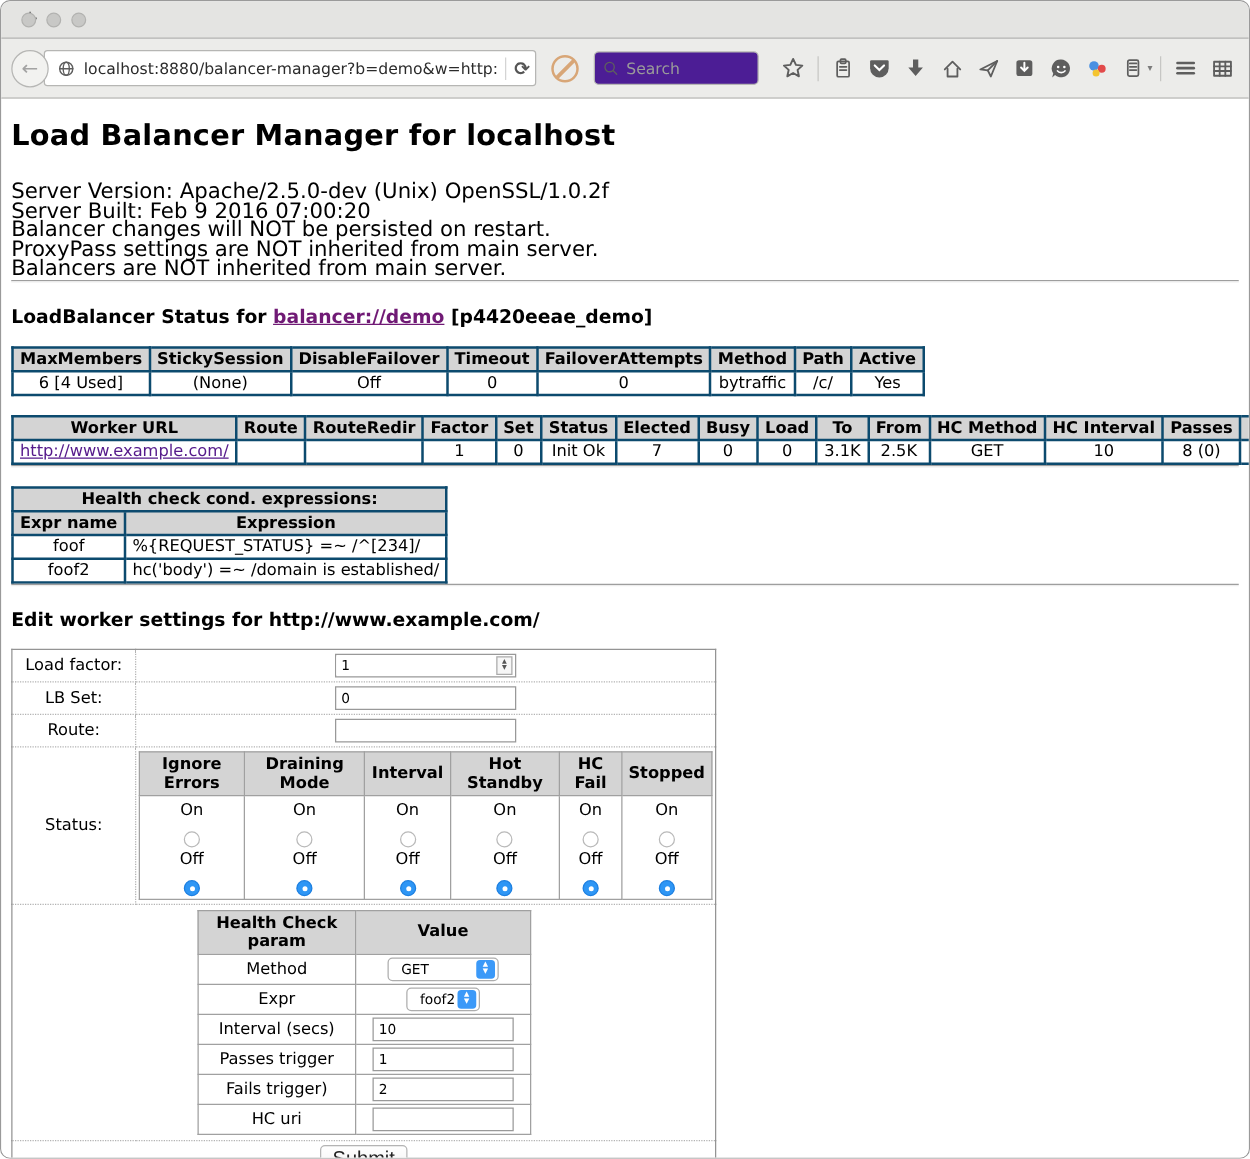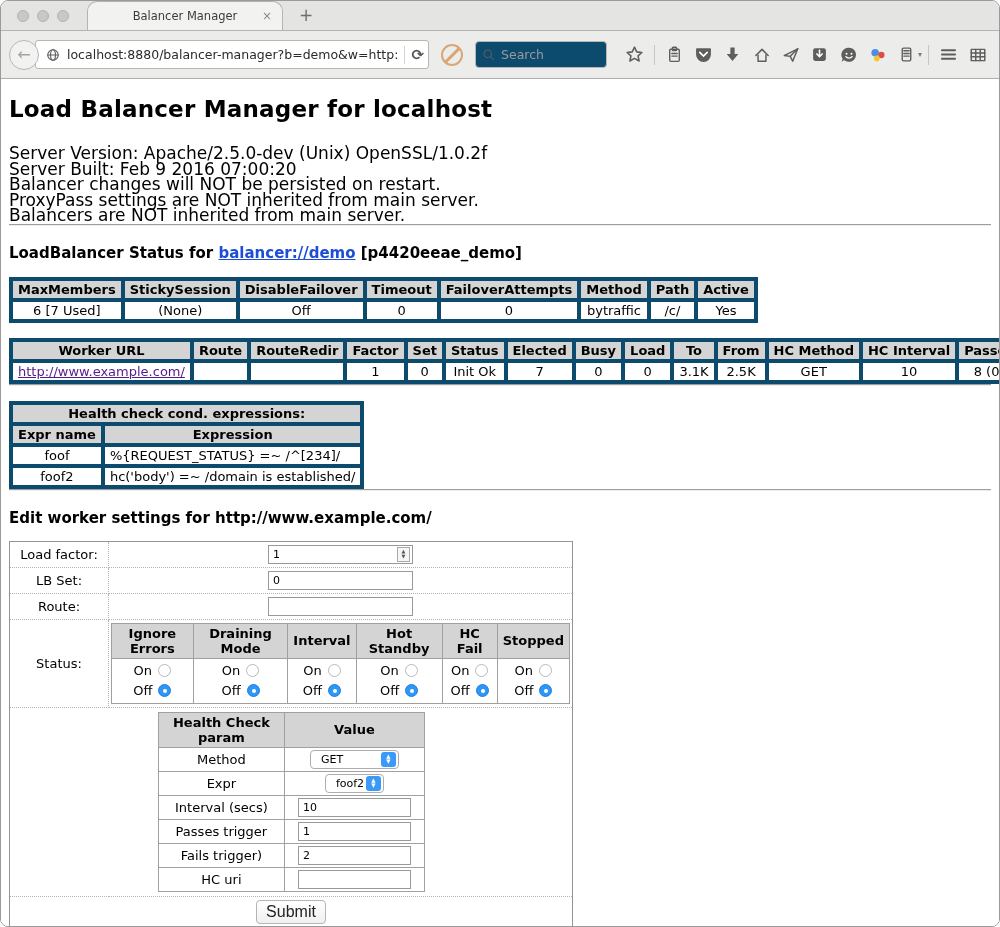--- a/index.html
+++ b/index.html
@@ -17,40 +17,40 @@
   .newtab { margin-left:16px; margin-bottom:5px; font-size:17px; color:#6e6e6e; }
 
   .navbar { height:48px; background:#ececea; border-bottom:1px solid #aeaeac; display:flex; align-items:center; padding:0 8px; }
   .backbtn { width:30px; height:30px; border-radius:50%; border:1px solid #b6b6b4; background:#f2f2f0; color:#a3a3a3; font-size:16px; display:flex; align-items:center; justify-content:center; margin-right:-4px; z-index:2; }
   .urlbar { width:394px; height:29px; background:#fff; border:1px solid #b6b6b4; border-radius:3px; display:flex; align-items:center; padding:0 4px 0 10px; }
   .urltext { font-size:12.5px; color:#2b2b2b; white-space:nowrap; overflow:hidden; flex:1; margin-left:7px; }
   .urlsep { width:1px; height:18px; background:#d4d4d4; margin:0 6px; }
   .reload { font-size:15px; color:#555; font-weight:bold; }
   .blockicon { width:22px; height:22px; border-radius:50%; border:2px solid #d59a63; position:relative; margin:0 12px; opacity:.85; }
   .blockicon::after { content:""; position:absolute; left:-1px; top:8px; width:20px; height:2.5px; background:#d59a63; transform:rotate(-45deg); }
-  .searchbar { width:132px; height:27px; background:#0c4a6e; border:1px solid #b6b6b4; border-radius:4px; display:flex; align-items:center; padding:0 6px; }
+  .searchbar { width:132px; height:27px; background:#4c1d95; border:1px solid #b6b6b4; border-radius:4px; display:flex; align-items:center; padding:0 6px; }
   .searchbar .ph { font-size:12.5px; color:#9a9a9a; margin-left:6px; }
   .tbicons { display:flex; align-items:center; margin-left:14px; gap:2px; }
   .tbicon { width:27px; height:27px; display:flex; align-items:center; justify-content:center; }
   .tbsep { width:1px; height:20px; background:#c6c6c4; margin:0 4px; }
   .caret { font-size:8px; color:#7c7c7c; margin-left:-4px; }
   svg.ic { stroke:#5e5e5e; fill:none; stroke-width:1.3; stroke-linecap:round; stroke-linejoin:round; }
   svg.icf { fill:#5e5e5e; stroke:none; }
 
   
   .content { background:#fff; padding:0 8px; color:#000; }
   h1.pagetitle { font-size:23px; font-weight:bold; padding-top:17px; letter-spacing:.2px; }
   .info { margin-top:24px; font-size:17px; line-height:15.5px; }
   hr.rule { border:none; border-top:1px solid #9e9e9e; border-bottom:1px solid #ededed; margin:0; }
   .hr1 { margin-top:8px; } .hr2 { margin-top:5px; } .hr3 { margin-top:4px; }
   h3.section { font-size:15px; font-weight:bold; margin-top:18px; }
-  h3.section a { color:#1d4ed8; }
+  h3.section a { color:#701a75; }
 
   table.data { border-collapse:collapse; font-size:13px; margin-top:15px; }
-  table.data th, table.data td { border:4px solid #0c4a6e; padding:1px 5px; text-align:center; white-space:nowrap; }
+  table.data th, table.data td { border:2px solid #0c4a6e; padding:1px 5px; text-align:center; white-space:nowrap; }
   table.data th { background:#d4d4d4; font-weight:bold; }
   table.data a { color:#551a8b; }
   .lbtable { width:616px; }
   .workertable { width:984px; margin-top:14px; }
   .exprtable { margin-top:3px; }
   .exprtable td.expr { text-align:left; }
 
   
   table.formtable { border-collapse:collapse; width:564px; margin-top:14px; font-size:13px; border:1px solid #949494; }
   table.formtable > tbody > tr > td { border:1px dotted #b3b3b3; padding:3px 2px; text-align:center; vertical-align:middle; }
@@ -60,44 +60,40 @@
   .numwrap input { border:none; outline:none; flex:1; font-size:11px; font-family:"DejaVu Sans",sans-serif; padding:1px 4px; min-width:0; }
   .spinner { width:13px; height:15px; border:1px solid #aaa; background:#f6f6f6; display:flex; flex-direction:column; align-items:center; justify-content:center; font-size:5px; color:#555; line-height:5px; }
 
   table.nested { border-collapse:collapse; font-size:13px;padding-left:30px; }
   table.nested th, table.nested td { border:1px solid #a0a0a0; padding:2px 5px; text-align:center; }
   table.nested th { background:#d4d4d4; }
   .statustable { width:459px; }
   .radio { display:inline-block; width:13px; height:13px; border-radius:50%; background:#fff; border:1px solid #b9b9b9; vertical-align:middle; position:relative; }
   .radio.checked { background:#2e96f5; border-color:#1d7fe0; }
   .radio.checked::after { content:""; position:absolute; left:4px; top:4px; width:4px; height:4px; border-radius:50%; background:#fff; }
-  .radrow { display:flex; align-items:center; justify-content:center; gap:6px; line-height:20px; }
+  .radrow { display:flex; align-items:center; justify-content:center; gap:6px; line-height:20px;flex-direction:column; }
 
   .hctable { width:267px; margin:1px auto; }
   .hctable td.val { padding:2px 3px; }
   .hctable input.txt { width:113px; text-align:left; }
   .mac-select { display:inline-flex; align-items:center; justify-content:space-between; border:1px solid #adadad; border-radius:4px; background:#fff; height:19px; font-size:11px; padding:0 2px 0 10px; }
   .mac-select .chev { width:15px; height:15px; background:#3b99f8; border-radius:3px; color:#fff; display:flex; flex-direction:column; align-items:center; justify-content:center; font-size:5.5px; line-height:5px; }
   .sel-method { width:89px; } .sel-expr { width:59px; }
   .submitbtn { font-family:Liberation Sans, sans-serif; font-size:16px; color:#222; padding:2px 9px; border:1px solid #b4b4b4; border-radius:4px; background:linear-gradient(#ffffff,#f0f0f0); }
 </style>
 </head>
 <body>
 
 <div class="window">
 
   <div class="titlebar">
     <div class="traffic">
       <span></span>
       <span></span>
       <span></span>
-    </div>
-    <div class="tab">
-      <span class="tab-title">Balancer Manager</span>
-      <span class="tab-close">×</span>
     </div>
     <div class="newtab">+</div>
   </div>
 
   <div class="navbar">
     <div class="backbtn">←</div>
     <div class="urlbar">
       <svg class="ic" width="14" height="14" viewBox="0 0 16 16">
         <circle cx="8" cy="8" r="6"></circle>
           <ellipse cx="8" cy="8" rx="2.8" ry="6"></ellipse>
@@ -225,21 +221,21 @@
         <th>MaxMembers</th>
         <th>StickySession</th>
         <th>DisableFailover</th>
         <th>Timeout</th>
         <th>FailoverAttempts</th>
         <th>Method</th>
         <th>Path</th>
         <th>Active</th>
       </tr>
       <tr>
-        <td>6 [7 Used]</td>
+        <td>6 [4 Used]</td>
         <td>(None)</td>
         <td>Off</td>
         <td>0</td>
         <td>0</td>
         <td>bytraffic</td>
         <td>/c/</td>
         <td>Yes</td>
       </tr>
     </tbody>
       </table>

